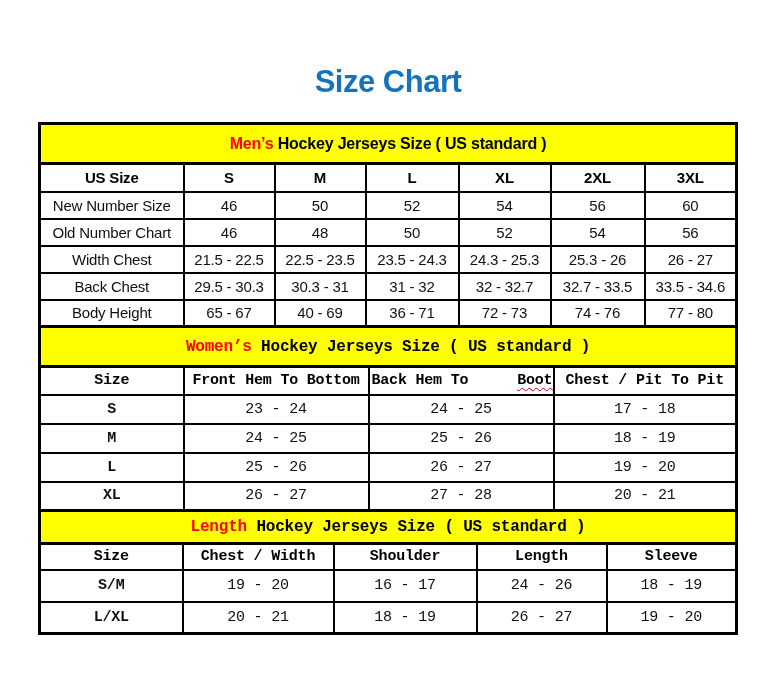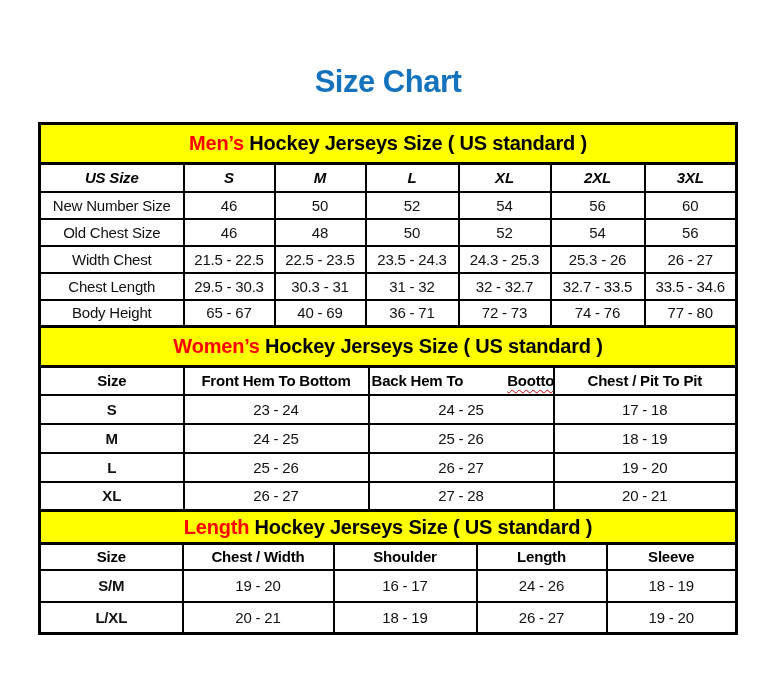--- a/index.html
+++ b/index.html
@@ -19,34 +19,34 @@
   }
 
   .tables-wrap { position: absolute; left: 38px; top: 122px; width: 697px; }
 
   table.size-table {
     border-collapse: collapse;
     table-layout: fixed;
     width: 697px;
     border: 3px solid #000;
   }
-  table.size-table + table.size-table { margin-top: -3px; }
+  table.size-table + table.size-table { margin-top: -3px; font-family: Liberation Mono, monospace; }
 
   td, th {
     border: 2px solid #000;
     text-align: center; vertical-align: middle;
     font-size: 15px; font-weight: 400;
     padding: 0 2px;
     overflow: hidden; white-space: nowrap;
     letter-spacing: -0.2px;
   }
 
   tr.banner-row td {
     background: #ffff00;
-    font-size: 20px; font-weight: 700;
+    font-size: 16px; font-weight: 700;
     border: 3px solid #000;
   }
   tr.banner-row .hl { color: #ff0000; }
   tr.banner-row .rest { color: #000000; }
 
   tr.header-row th { font-weight: 700; color: #000; }
   td.rowhead { font-weight: 400; }
   table.bold-first td.rowhead { font-weight: 700; }
 
   .misspelled {
@@ -71,58 +71,58 @@
           <col style="width: 91px;">
           <col style="width: 93px;">
           <col style="width: 92px;">
           <col style="width: 94px;">
           <col style="width: 92px;">
         </colgroup>
         <tbody>
           <tr class="banner-row" style="height: 40px;">
             <td colspan="7"><span class="hl">Men’s</span><span class="rest"> Hockey Jerseys Size ( US standard )</span></td>
           </tr>
-          <tr class="header-row" style="height: 28px; font-style: italic;">
+          <tr class="header-row" style="height: 28px;">
             <th>US Size</th>
             <th>S</th>
             <th>M</th>
             <th>L</th>
             <th>XL</th>
             <th>2XL</th>
             <th>3XL</th>
           </tr>
           <tr style="height: 27px;">
             <td class="rowhead">New Number Size</td>
             <td class="val">46</td>
             <td class="val">50</td>
             <td class="val">52</td>
             <td class="val">54</td>
             <td class="val">56</td>
             <td class="val">60</td>
           </tr>
           <tr style="height: 27px;">
-            <td class="rowhead">Old Chest Size</td>
+            <td class="rowhead">Old Number Chart</td>
             <td class="val">46</td>
             <td class="val">48</td>
             <td class="val">50</td>
             <td class="val">52</td>
             <td class="val">54</td>
             <td class="val">56</td>
           </tr>
           <tr style="height: 27px;">
             <td class="rowhead">Width Chest</td>
             <td class="val">21.5 - 22.5</td>
             <td class="val">22.5 - 23.5</td>
             <td class="val">23.5 - 24.3</td>
             <td class="val">24.3 - 25.3</td>
             <td class="val">25.3 - 26</td>
             <td class="val">26 - 27</td>
           </tr>
           <tr style="height: 27px;">
-            <td class="rowhead">Chest Length</td>
+            <td class="rowhead">Back Chest</td>
             <td class="val">29.5 - 30.3</td>
             <td class="val">30.3 - 31</td>
             <td class="val">31 - 32</td>
             <td class="val">32 - 32.7</td>
             <td class="val">32.7 - 33.5</td>
             <td class="val">33.5 - 34.6</td>
           </tr>
           <tr style="height: 27px;">
             <td class="rowhead">Body Height</td>
             <td class="val">65 - 67</td>

